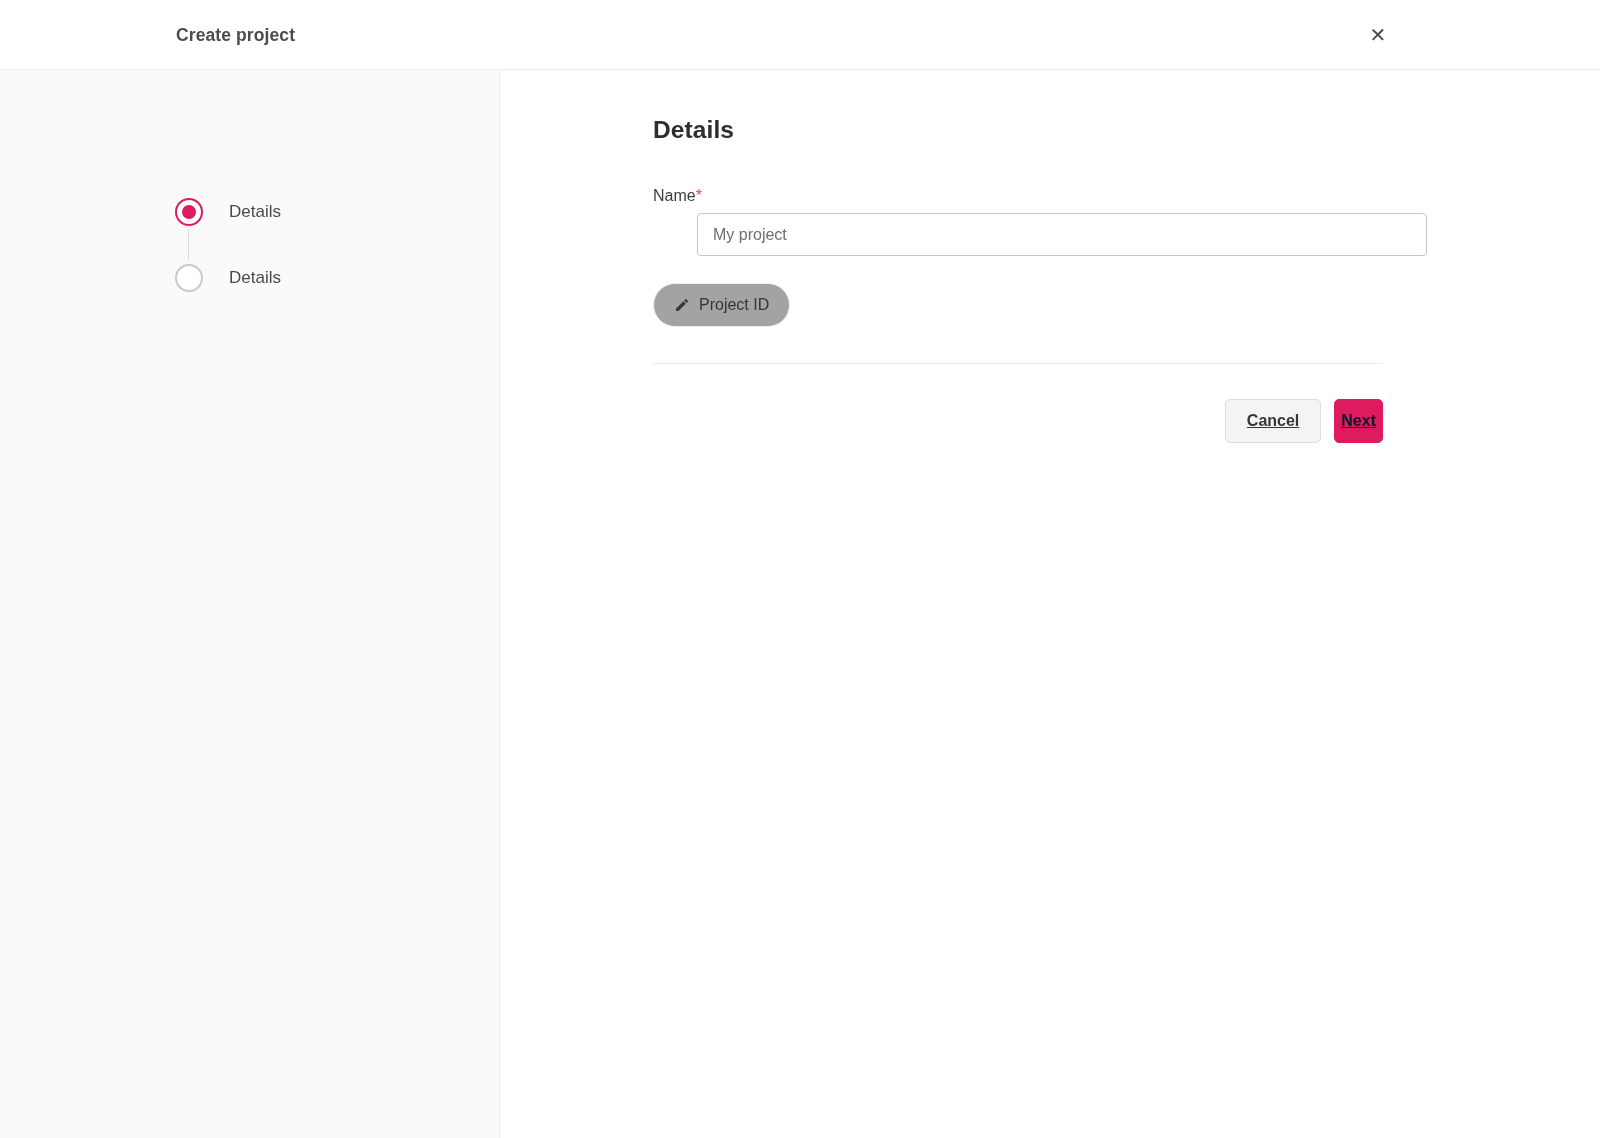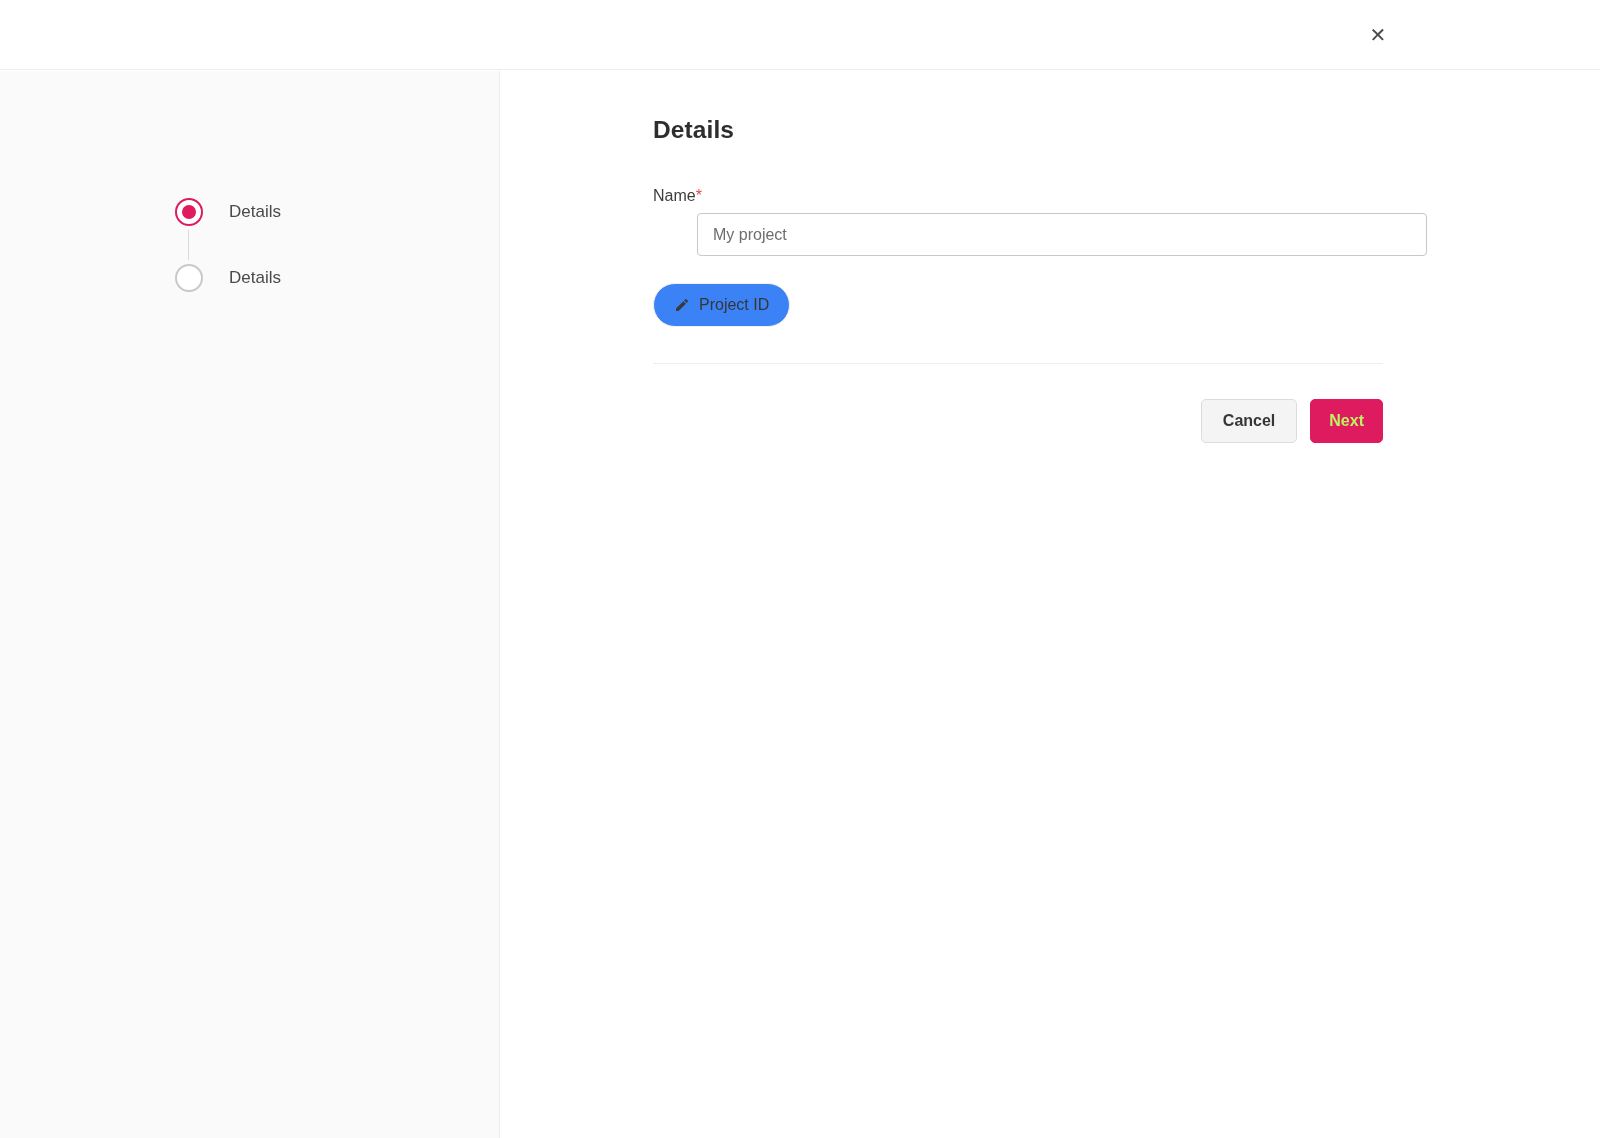--- a/index.html
+++ b/index.html
@@ -124,21 +124,21 @@
   .text-input::placeholder { color: #6d6d6d; opacity: 1; }
   .chip-button {
     margin-top: 27px;
     display: inline-flex;
     align-items: center;
     gap: 9px;
     height: 44px;
     padding: 0 20px;
     border: 1px solid #f0f0f0;
     border-radius: 22px;
-    background: #3b82f6;
+    background: #a3a3a3;
     font-family: "Liberation Sans", "DejaVu Sans", sans-serif;
     font-size: 16px;
     color: #363636;
     cursor: pointer;
   }
   .chip-button svg { display: block; }
   .section-divider {
     margin-top: 36px;
     border: none;
     border-top: 1px solid #ededed;
@@ -153,38 +153,40 @@
   .btn {
     height: 44px;
     border-radius: 5px;
     font-family: "Liberation Sans", "DejaVu Sans", sans-serif;
     font-size: 16px;
     font-weight: 700;
     cursor: pointer;
     display: inline-flex;
     align-items: center;
     justify-content: center;
+    text-decoration: underline;
   }
   .btn-secondary {
     padding: 0 21px;
     background: #f4f4f4;
     border: 1px solid #dcdcdc;
     color: #363636;
   }
   .btn-primary {
-    padding: 0 18px;
+    padding: 0 6px;
     background: #dd1b5e;
     border: 1px solid #dd1b5e;
-    color: #bef264;
+    color: #0f172a;
   }
 </style>
 </head>
 <body>
 
 <div class="modal-header">
+  <div class="modal-title">Create project</div>
   <button class="close-btn">
     <span>✕</span>
   </button>
 </div>
 
 <div class="sidebar">
   <div class="stepper">
 
     <div class="step-row active">
       <div class="step-circle">

